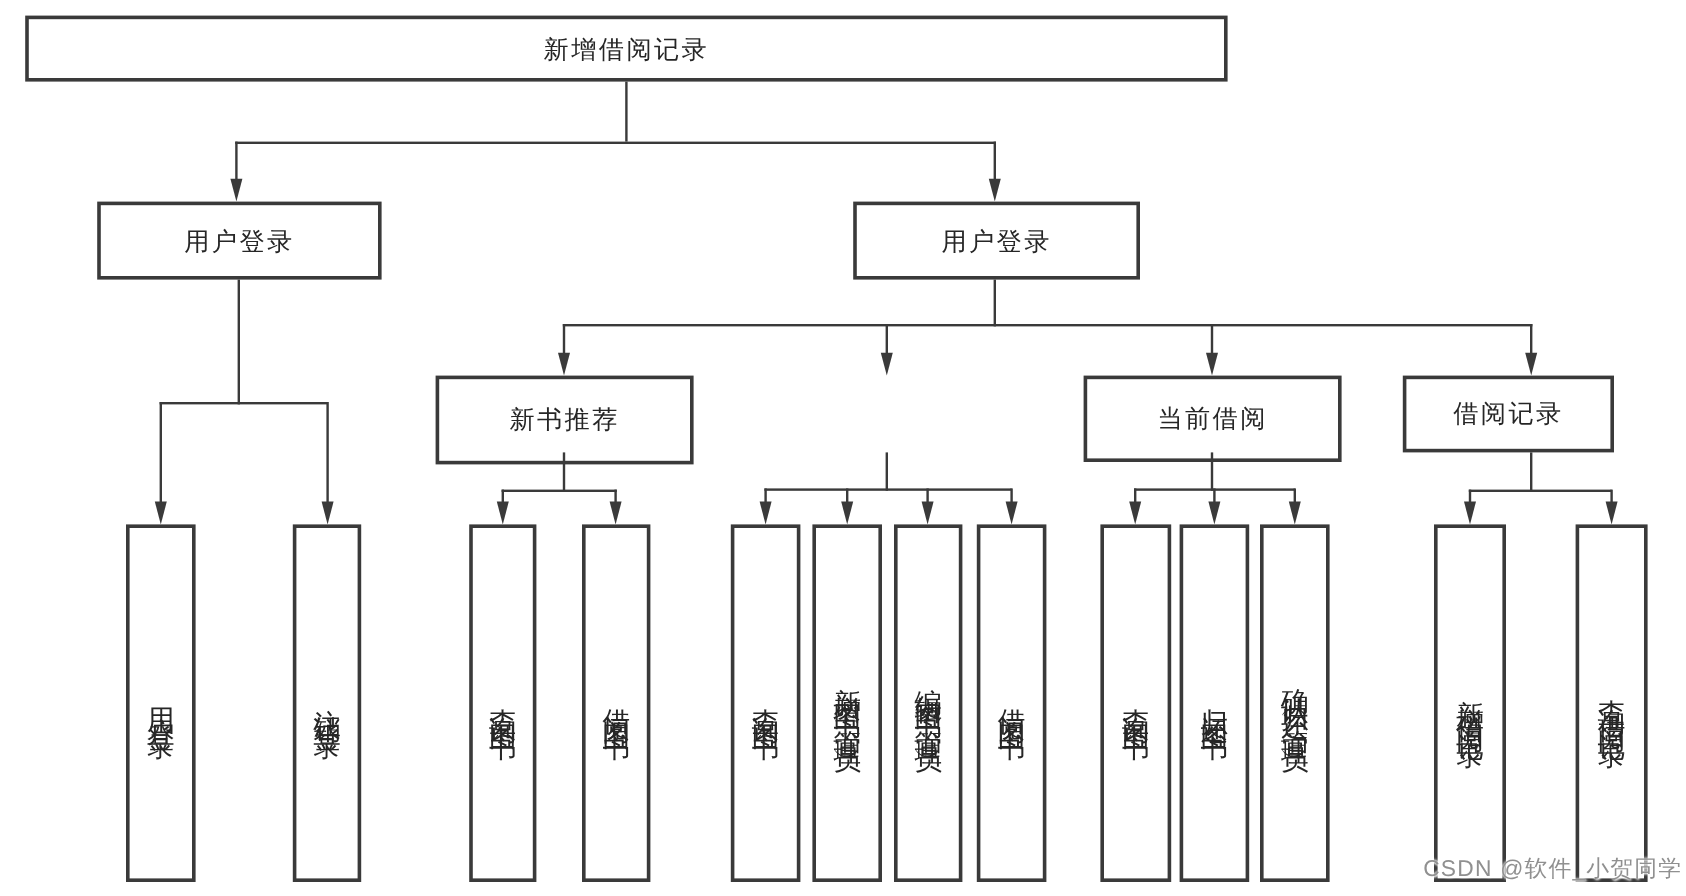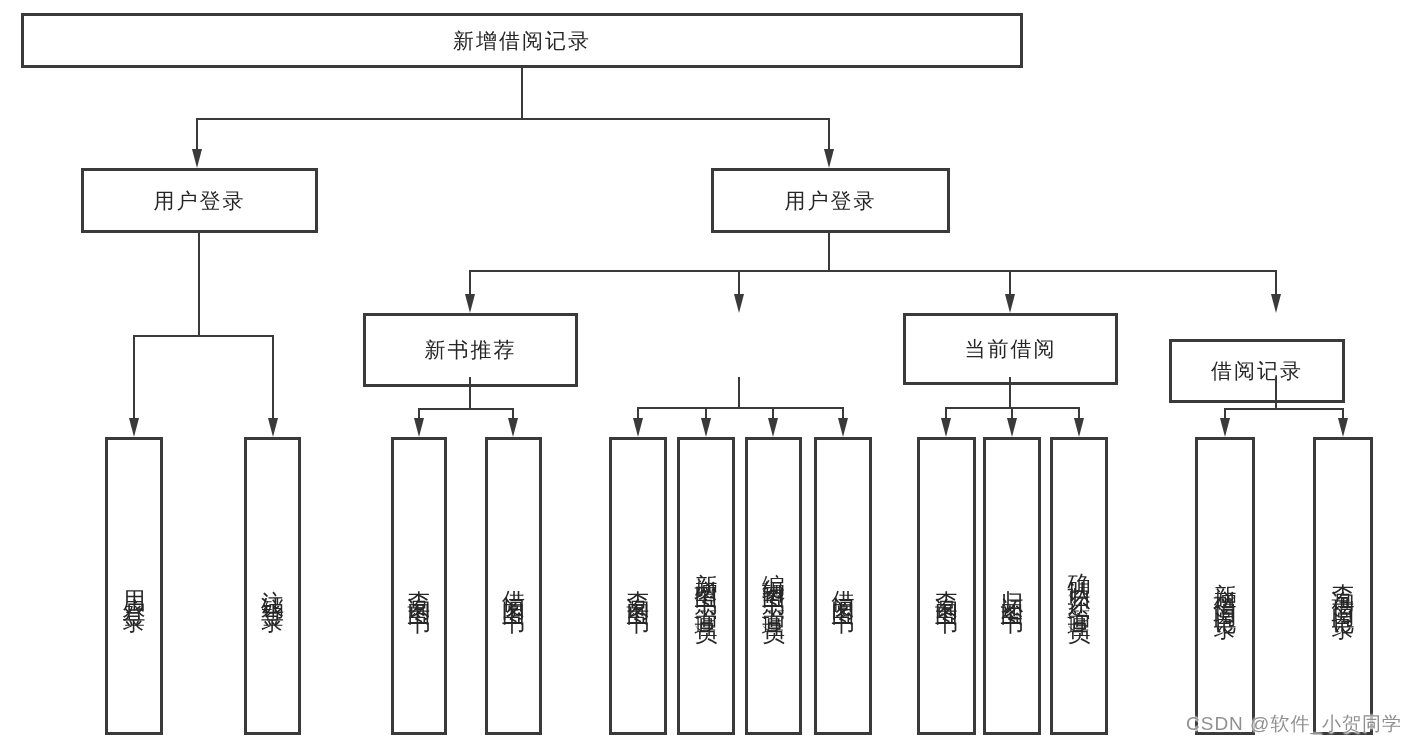--- a/index.html
+++ b/index.html
@@ -59,21 +59,21 @@
   <div class="vline" style="left:738px;top:270px;height:26px;"></div>
   <div class="vline" style="left:1009px;top:270px;height:26px;"></div>
   <div class="vline" style="left:1275px;top:270px;height:26px;"></div>
   <div class="arrow-down" style="left:465px;top:294px;"></div>
   <div class="arrow-down" style="left:734px;top:294px;"></div>
   <div class="arrow-down" style="left:1005px;top:294px;"></div>
   <div class="arrow-down" style="left:1271px;top:294px;"></div>
 
   <div class="node" style="left:363px;top:313px;width:215px;height:74px;">新书推荐</div>
   <div class="node" style="left:903px;top:313px;width:215px;height:72px;">当前借阅</div>
-  <div class="node" style="left:1169px;top:313px;width:176px;height:64px;margin-top:26px;">借阅记录</div>
+  <div class="node" style="left:1169px;top:313px;width:176px;height:64px;">借阅记录</div>
 
   <div class="vline" style="left:469px;top:377px;height:33px;"></div>
   <div class="hline" style="left:418px;top:408px;width:96px;"></div>
   <div class="vline" style="left:418px;top:408px;height:13px;"></div>
   <div class="vline" style="left:512px;top:408px;height:13px;"></div>
   <div class="arrow-down" style="left:414px;top:418px;"></div>
   <div class="arrow-down" style="left:508px;top:418px;"></div>
 
   <div class="vline" style="left:738px;top:377px;height:32px;"></div>
   <div class="hline" style="left:637px;top:407px;width:206px;"></div>

